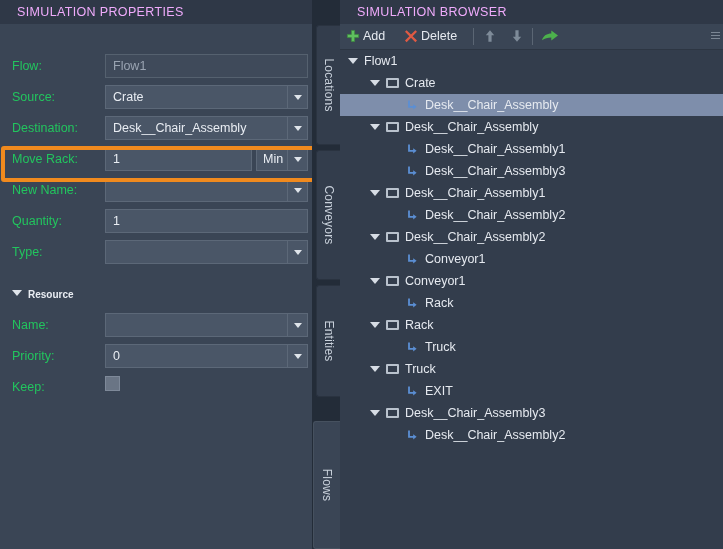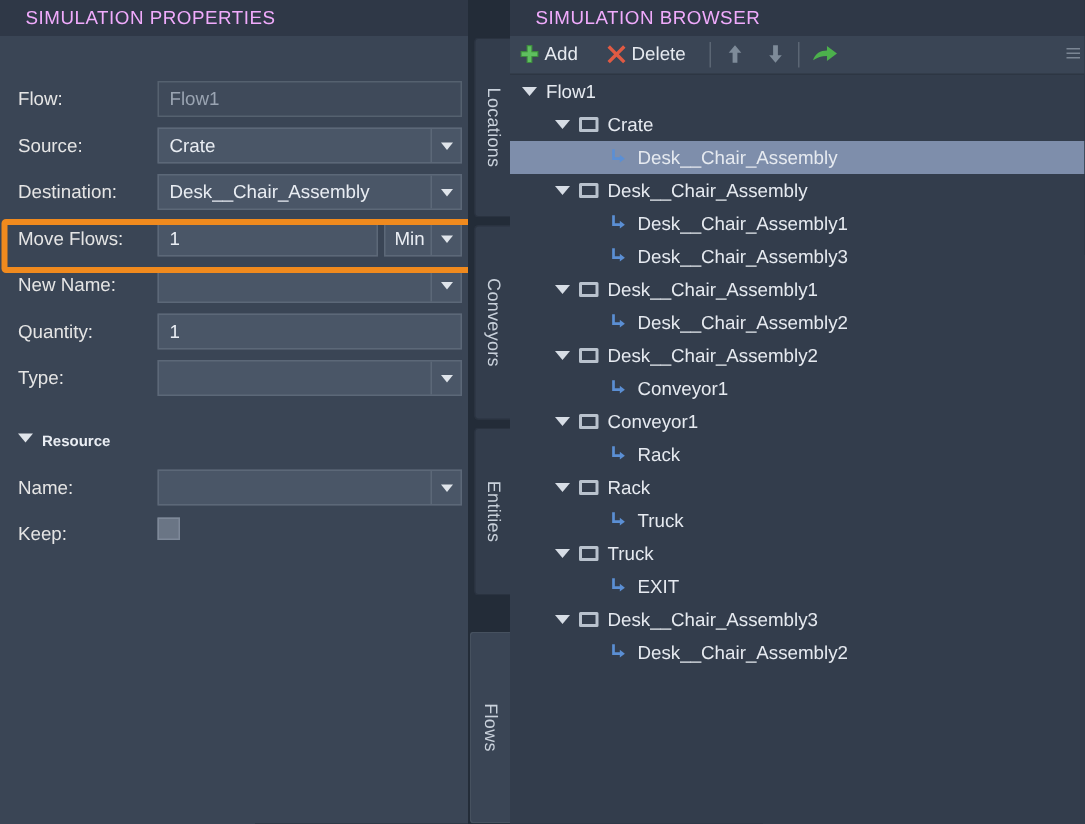--- a/index.html
+++ b/index.html
@@ -95,21 +95,21 @@
   }
   .row {
     position: relative;
     height: 31px;
   }
   .row .lbl {
     position: absolute;
     left: 12px;
     top: 7px;
     font-size: 12.5px;
-    color: #e5e5e5;
+    color: #22c55e;
     white-space: nowrap;
   }
   .field {
     position: absolute;
     left: 105px;
     top: 2px;
     width: 203px;
     height: 24px;
     box-sizing: border-box;
     background: #4a5667;
@@ -405,21 +405,21 @@
 
       <div class="row">
         <div class="lbl">Destination:</div>
         <div class="field">
           <div class="val">Desk__Chair_Assembly</div>
           <div class="caret"></div>
         </div>
       </div>
 
       <div class="row">
-        <div class="lbl">Move Flows:</div>
+        <div class="lbl">Move Rack:</div>
         <div class="field split">
           <div class="val">1</div>
         </div>
         <div class="unitfield">
           <div class="val">Min</div>
           <div class="caret"></div>
         </div>
       </div>
 
       <div class="row">
@@ -452,20 +452,27 @@
     <div class="form" style="top:311px;">
 
       <div class="row">
         <div class="lbl">Name:</div>
         <div class="field">
           <div class="val"></div>
           <div class="caret"></div>
         </div>
       </div>
 
+      <div class="row">
+        <div class="lbl">Priority:</div>
+        <div class="field">
+          <div class="val">0</div>
+          <div class="caret"></div>
+        </div>
+      </div>
 
       <div class="row">
         <div class="lbl">Keep:</div>
         <div class="checkbox"></div>
       </div>
     </div>
 
     <div class="highlight-box"></div>
   </div>
 

